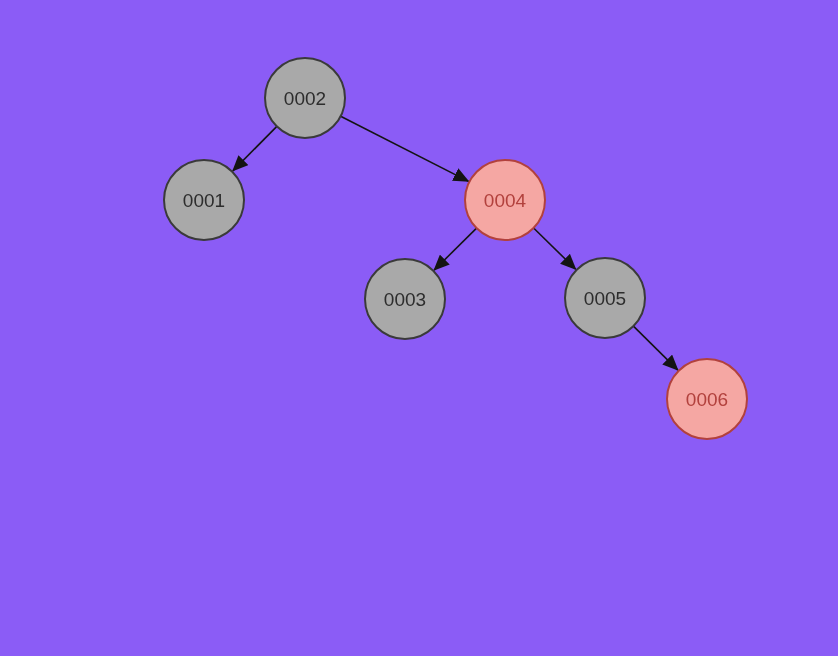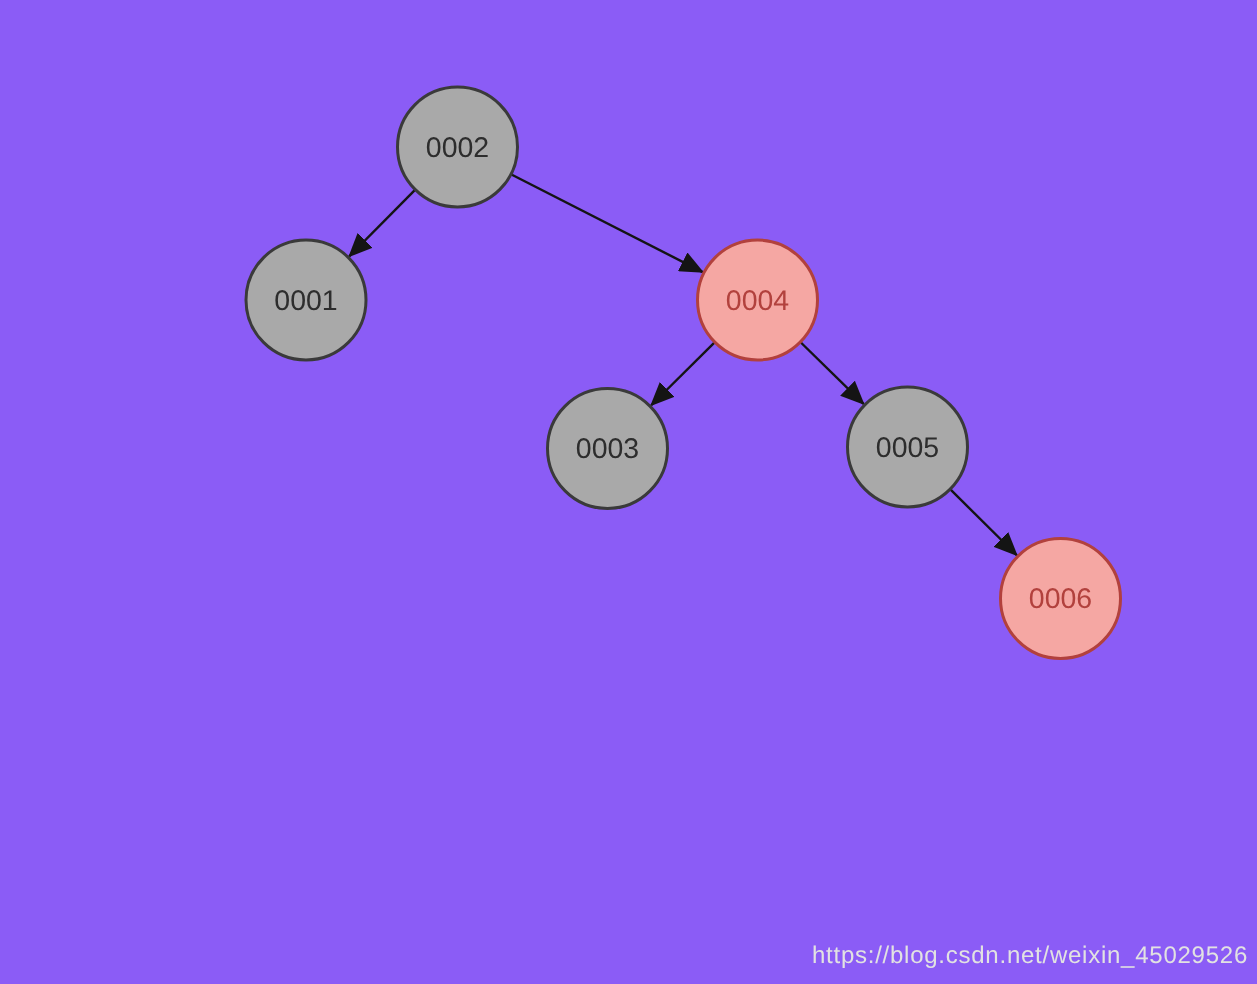--- a/index.html
+++ b/index.html
@@ -79,14 +79,13 @@
           <circle cx="605" cy="298" r="40" class="node-circle" fill="#a9a9a9" stroke="#3a3a3a"></circle>
           <text x="605" y="304.5" class="node-label" fill="#2d2d2d">0005</text>
         </g>
         <g>
           <circle cx="707" cy="399" r="40" class="node-circle" fill="#f5a7a3" stroke="#b2413d"></circle>
           <text x="707" y="405.5" class="node-label" fill="#b2413d">0006</text>
         </g>
       </g>
   </svg>
 
-  <div class="watermark">https://blog.csdn.net/weixin_45029526</div>
 </div>
 
 </body></html>

